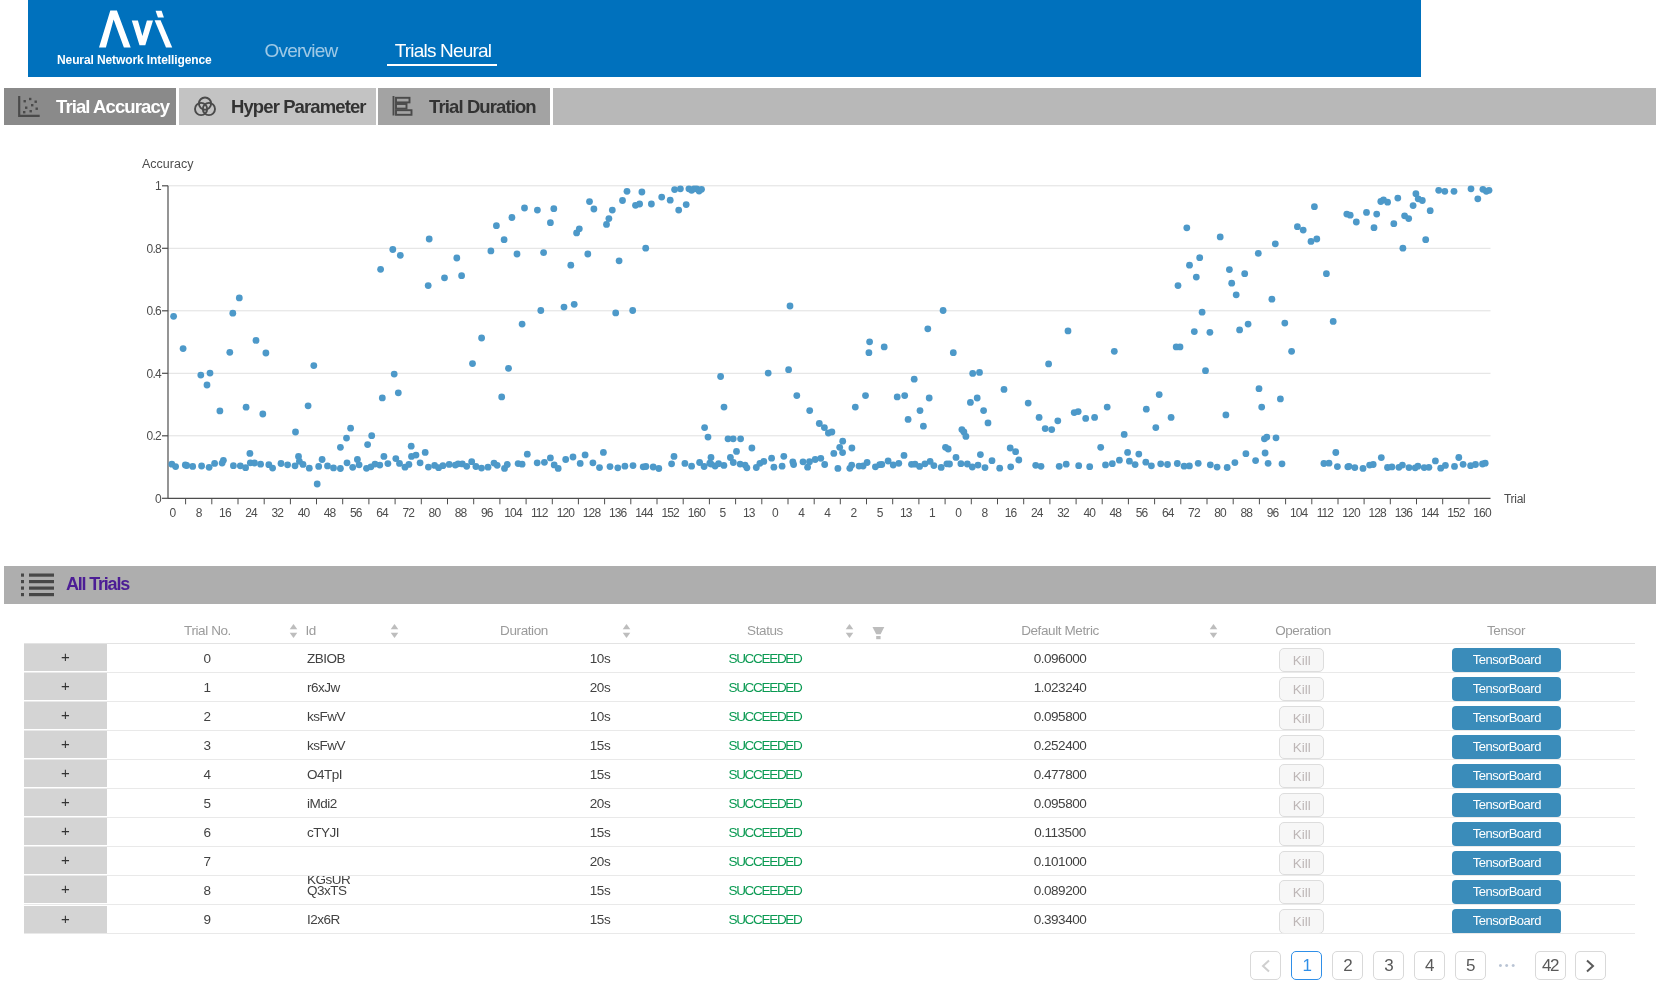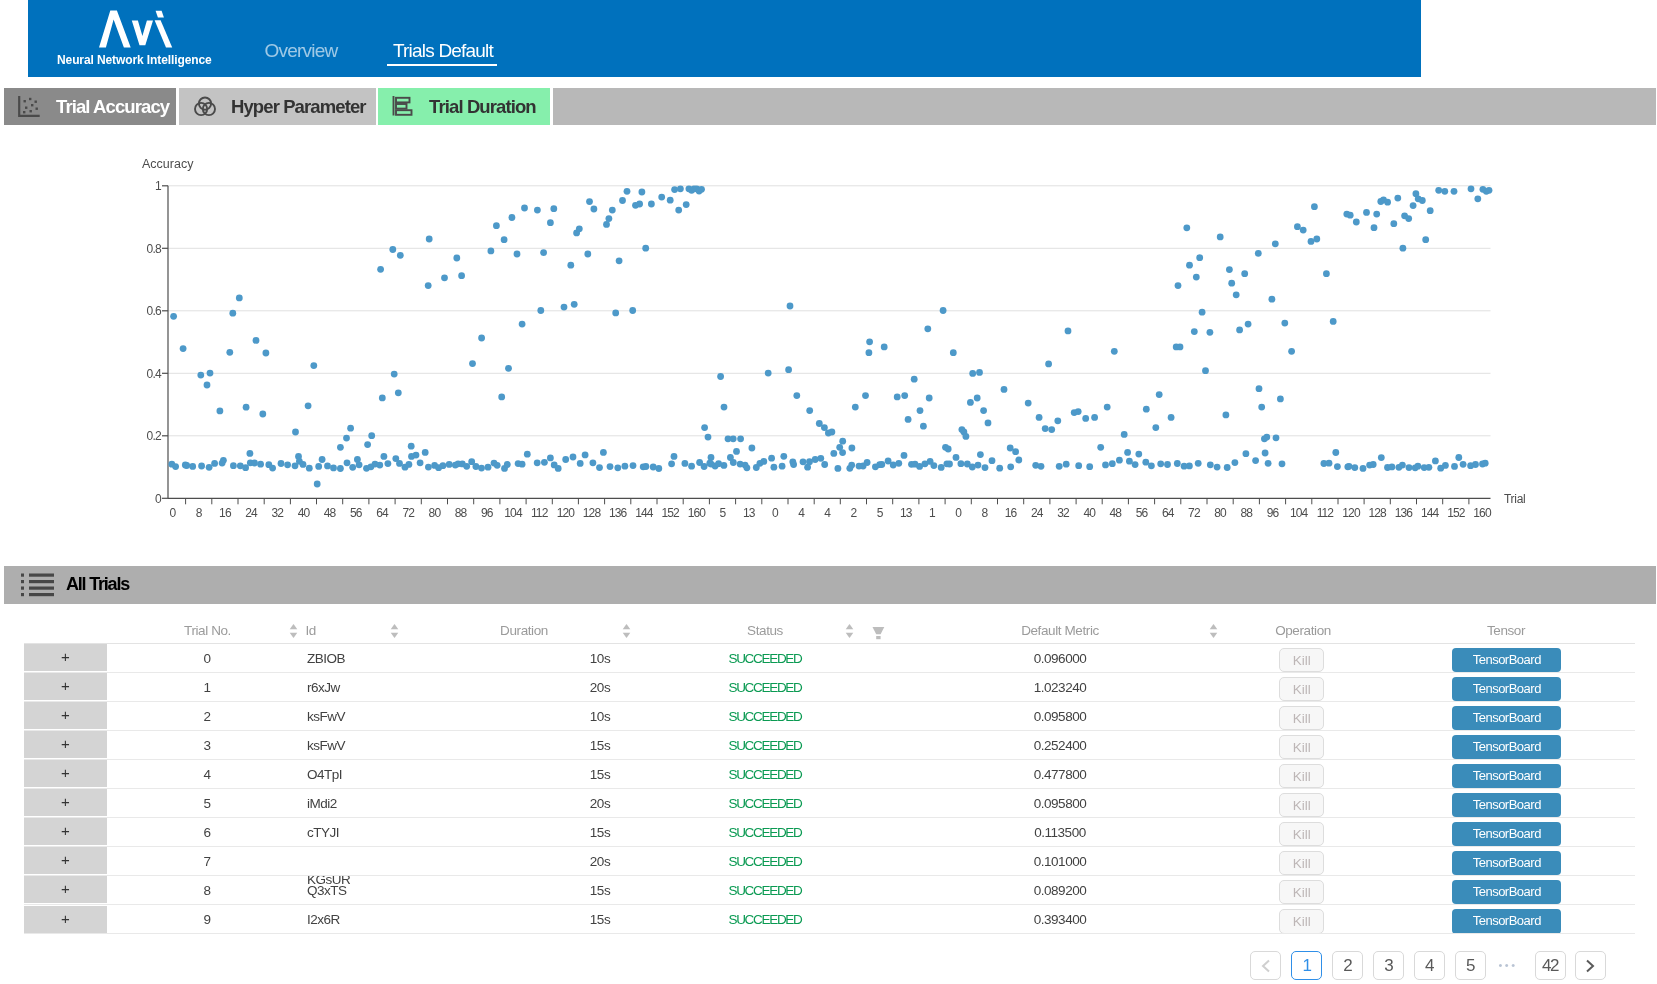--- a/index.html
+++ b/index.html
@@ -4,21 +4,21 @@
 body { width:1657px; height:984px; background:#fff; font-family:"Liberation Sans", sans-serif; position:relative; overflow:hidden; }
 .header { position:absolute; left:0; top:0; width:1393px; height:77px; background:#0071bd;margin-left:28px; }
 .logotext { position:absolute; left:29px; top:53px; color:#fff; font-size:12px; font-weight:bold; letter-spacing:-0.1px; }
 .nav1 { position:absolute; left:273px; top:40px; transform:translateX(-50%); color:rgba(255,255,255,0.62); font-size:19px; letter-spacing:-0.8px; }
 .nav2 { position:absolute; left:415px; top:40px; transform:translateX(-50%); color:#fff; font-size:19px; letter-spacing:-0.8px; }
 .nav2u { position:absolute; left:359px; top:63.5px; width:110px; height:2px; background:#fff; }
 .tabs { position:absolute; top:88px; height:37px; }
 .tab { position:absolute; top:88px; height:37px; display:flex; align-items:center; font-size:18.5px; font-weight:bold; letter-spacing:-0.9px; color:#333; white-space:nowrap; }
 .tab svg { margin-right:15px; }
 .alltrials { position:absolute; left:4px; top:566px; width:1652px; height:37.5px; background:#aeaeae; }
-.alltrials .txt { position:absolute; left:62px; top:8px; font-size:18px; font-weight:bold; letter-spacing:-1.2px; color:#000000; }
+.alltrials .txt { position:absolute; left:62px; top:8px; font-size:18px; font-weight:bold; letter-spacing:-1.2px; color:#4c1d95; }
 .th { position:absolute; top:623px; height:16px; line-height:16px; font-size:13.5px; color:#9b9b9b; letter-spacing:-0.4px; }
 .thc { transform:translateX(-50%); }
 .hline { position:absolute; left:24px; top:642.5px; width:1611px; height:1px; background:#e3e3e3; }
 .rline { position:absolute; left:24px; width:1611px; height:1px; background:#e9e9e9; }
 .exp { position:absolute; left:24px; width:82.7px; height:27px; background:#d4d4d4; font-size:15px; color:#333; text-align:center; line-height:26px; }
 .cell { position:absolute; height:29px; line-height:29px; font-size:13.5px; color:#424242; letter-spacing:-0.5px; }
 .cell.no { left:207px; transform:translateX(-50%); }
 .cell.id { left:307px;text-align:center; }
 .cell.dur { left:600px; transform:translateX(-50%); }
 .cell.st { left:765px; transform:translateX(-50%); color:#0a9a52; letter-spacing:-1.3px; }
@@ -36,21 +36,21 @@
 <svg width="220" height="60" viewBox="0 0 220 60" style="position:absolute;left:0;top:0">
       <g fill="#fff">
 <polygon points="71.0,47.5 82.3,10.5 88.9,10.5 102.7,47.5 95.9,47.5 85.6,19.5 77.9,47.5"></polygon>
 <polygon points="103.8,20.5 109.9,20.5 114.4,36.0 118.9,20.5 125.0,20.5 117.3,45.3 111.5,45.3"></polygon>
 <polygon points="126.6,20.3 132.6,20.3 144.2,47.5 138.0,47.5"></polygon>
 <polygon points="127.6,10.8 133.6,10.8 135.9,17.6 129.9,17.6"></polygon>
 </g>
     </svg>
 <div class="logotext">Neural Network Intelligence</div>
 <div class="nav1">Overview</div>
-<div class="nav2">Trials Default</div>
+<div class="nav2">Trials Neural</div>
 <div class="nav2u"></div>
 </div>
 <div class="tab" style="left:4px;width:172.2px;background:#8a8a8a;color:#fff;padding-left:13px"><svg width="24" height="23" viewBox="0 0 24 23">
       <g stroke="#4a4a4a" stroke-width="2.2" fill="none">
         <path d="M2.2 1v19.8h20.5"></path>
       </g>
       <g fill="#4a4a4a">
         <rect x="6.5" y="5" width="2.4" height="2.4"></rect>
         <rect x="12" y="2.8" width="2.4" height="2.4"></rect>
         <rect x="17.5" y="5.5" width="2.4" height="2.4"></rect>
@@ -61,21 +61,21 @@
         <rect x="12.5" y="15" width="2.4" height="2.4"></rect>
       </g>
     </svg>Trial Accuracy</div>
 <div class="tab" style="left:178.5px;width:197.7px;background:#c3c3c3;padding-left:15.5px"><svg width="22" height="21" viewBox="0 0 22 21">
       <g stroke="#4a4a4a" stroke-width="1.9" fill="none">
         <circle cx="11" cy="7.6" r="6.1"></circle>
         <circle cx="7.1" cy="13" r="6.1"></circle>
         <circle cx="14.9" cy="13" r="6.1"></circle>
       </g>
     </svg>Hyper Parameter</div>
-<div class="tab" style="left:378.1px;width:172.3px;background:#86efac;padding-left:14px"><svg width="22" height="21" viewBox="0 0 22 21">
+<div class="tab" style="left:378.1px;width:172.3px;background:#a3a3a3;padding-left:14px"><svg width="22" height="21" viewBox="0 0 22 21">
       <g stroke="#4a4a4a" stroke-width="1.9" fill="none">
         <path d="M1.5 0v19.5"></path>
         <rect x="4" y="1.8" width="13.5" height="4.6"></rect>
         <rect x="4" y="8" width="10.5" height="4.6"></rect>
         <rect x="4" y="14.2" width="15.5" height="4.6"></rect>
       </g>
     </svg>Trial Duration</div>
 <div class="tabs" style="left:552.5px;width:1103.4px;background:#b8b8b8"></div>
 <div style="position:absolute;left:0;top:0;width:1657px;height:545px">
     <svg width="1657" height="545" viewBox="0 0 1657 545" style="position:absolute;left:0;top:0">

